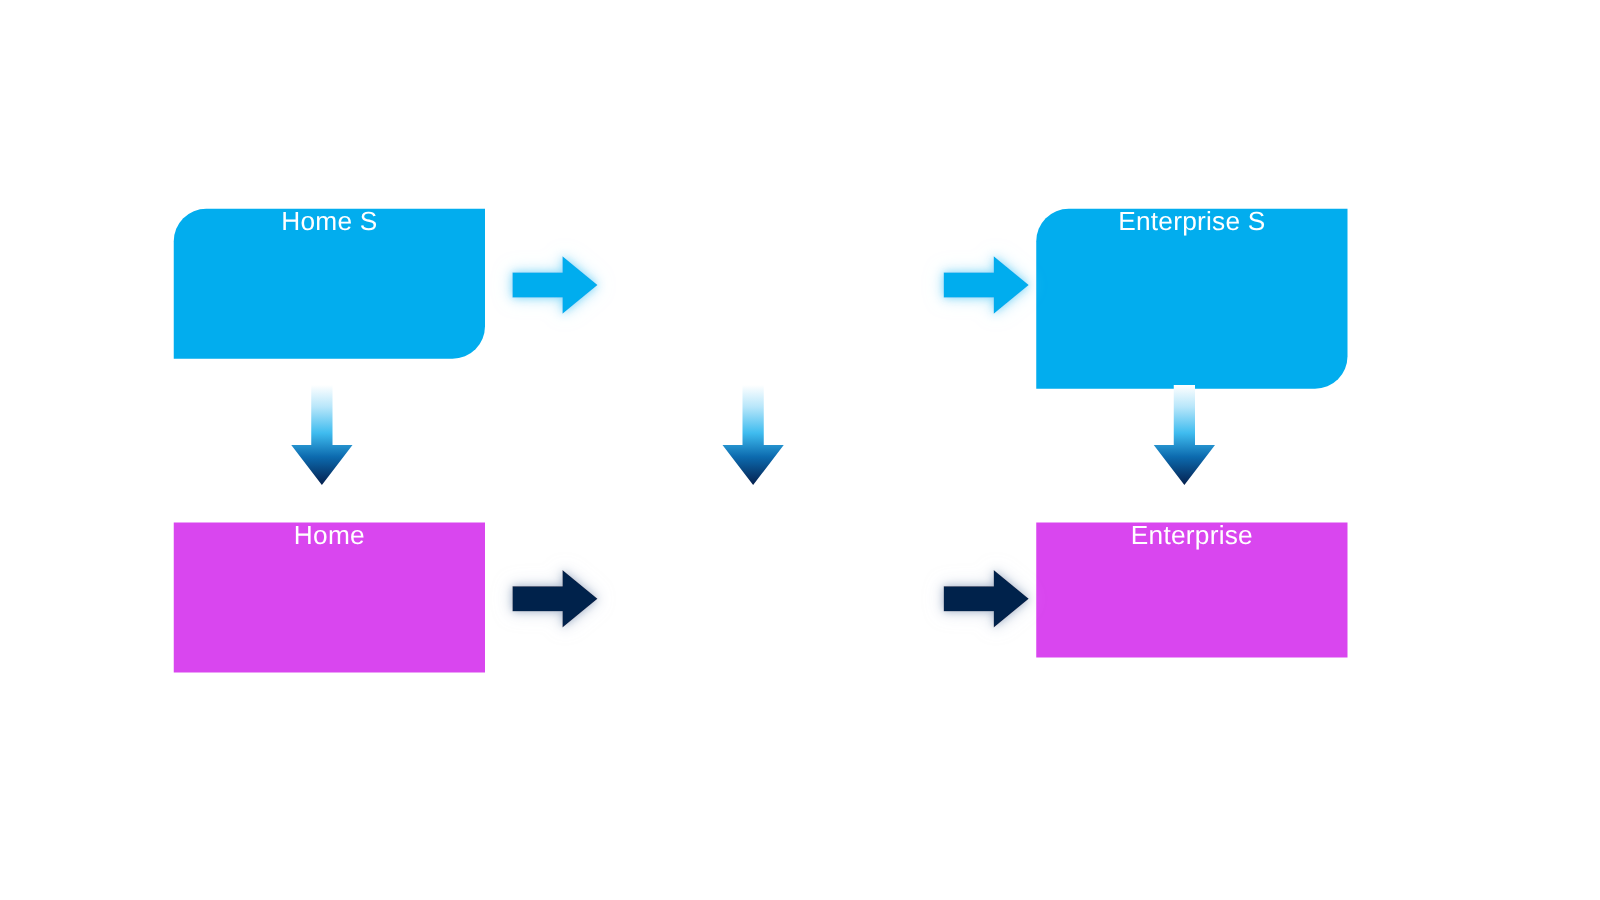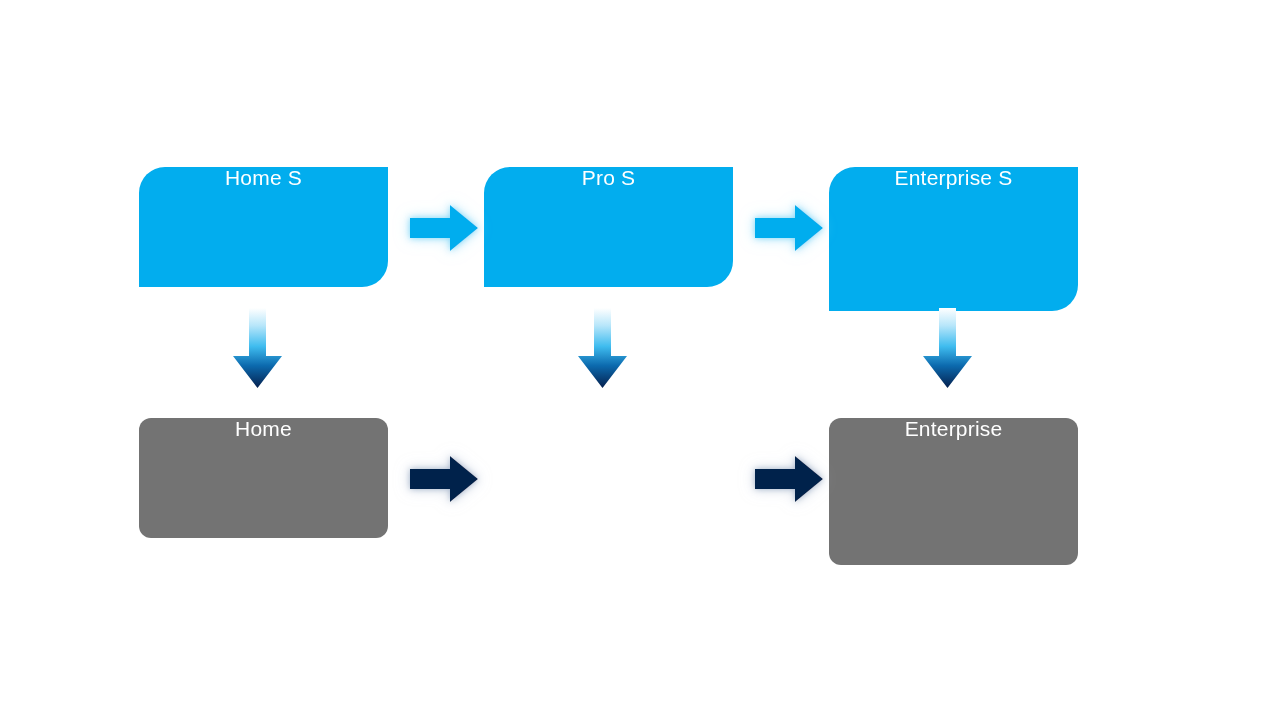--- a/index.html
+++ b/index.html
@@ -39,22 +39,22 @@
     -webkit-font-smoothing: antialiased;
   }
   .node.service {
     background: #02ADEE;
     border-top-left-radius: 26px;
     border-bottom-right-radius: 26px;
     border-top-right-radius: 0;
     border-bottom-left-radius: 0;
   }
   .node.plan {
-    background: #737373;
-    border-radius: 12px;
+    background: #d946ef;
+    border-radius: 0;
   }
 
   
   .harrow {
     position: absolute;
     overflow: visible;
   }
   .harrow svg {
     display: block;
     overflow: visible;
@@ -71,23 +71,20 @@
 </style>
 </head>
 <body>
 
 <div id="canvas">
 
   <div class="node service" style="left:139px; top:167px; width:249px; height:120px;">
     <span class="node-label">Home S</span>
   </div>
 
-  <div class="node service" style="left:484px; top:167px; width:249px; height:120px;">
-    <span class="node-label">Pro S</span>
-  </div>
 
   <div class="node service" style="left:829px; top:167px; width:249px; height:144px;">
     <span class="node-label">Enterprise S</span>
   </div>
 
   <div class="harrow" style="left:408px; top:202px; width:72px; height:52px;">
     <svg width="72" height="52" viewBox="0 0 72 52" xmlns="http://www.w3.org/2000/svg">
       <defs>
         <filter id="glowBlue1" x="-60%" y="-60%" width="220%" height="220%">
           <feDropShadow dx="0" dy="0" stdDeviation="3.4" flood-color="#7FD6F7" flood-opacity="0.95"></feDropShadow>
@@ -153,21 +150,21 @@
       </defs>
       <polygon points="19,0 36,0 36,48 52,48 27.5,80 3,48 19,48" fill="url(#vgrad3)"></polygon>
     </svg>
   </div>
 
   <div class="node plan" style="left:139px; top:418px; width:249px; height:120px;">
     <span class="node-label">Home</span>
   </div>
 
 
-  <div class="node plan" style="left:829px; top:418px; width:249px; height:147px;">
+  <div class="node plan" style="left:829px; top:418px; width:249px; height:108px;">
     <span class="node-label">Enterprise</span>
   </div>
 
   <div class="harrow" style="left:408px; top:453px; width:72px; height:52px;">
     <svg width="72" height="52" viewBox="0 0 72 52" xmlns="http://www.w3.org/2000/svg">
       <defs>
         <filter id="glowNavy1" x="-60%" y="-60%" width="220%" height="220%">
           <feDropShadow dx="0" dy="0" stdDeviation="3.2" flood-color="#9DAEC6" flood-opacity="0.9"></feDropShadow>
           <feDropShadow dx="0" dy="0" stdDeviation="6.5" flood-color="#C5D0DF" flood-opacity="0.55"></feDropShadow>
         </filter>

